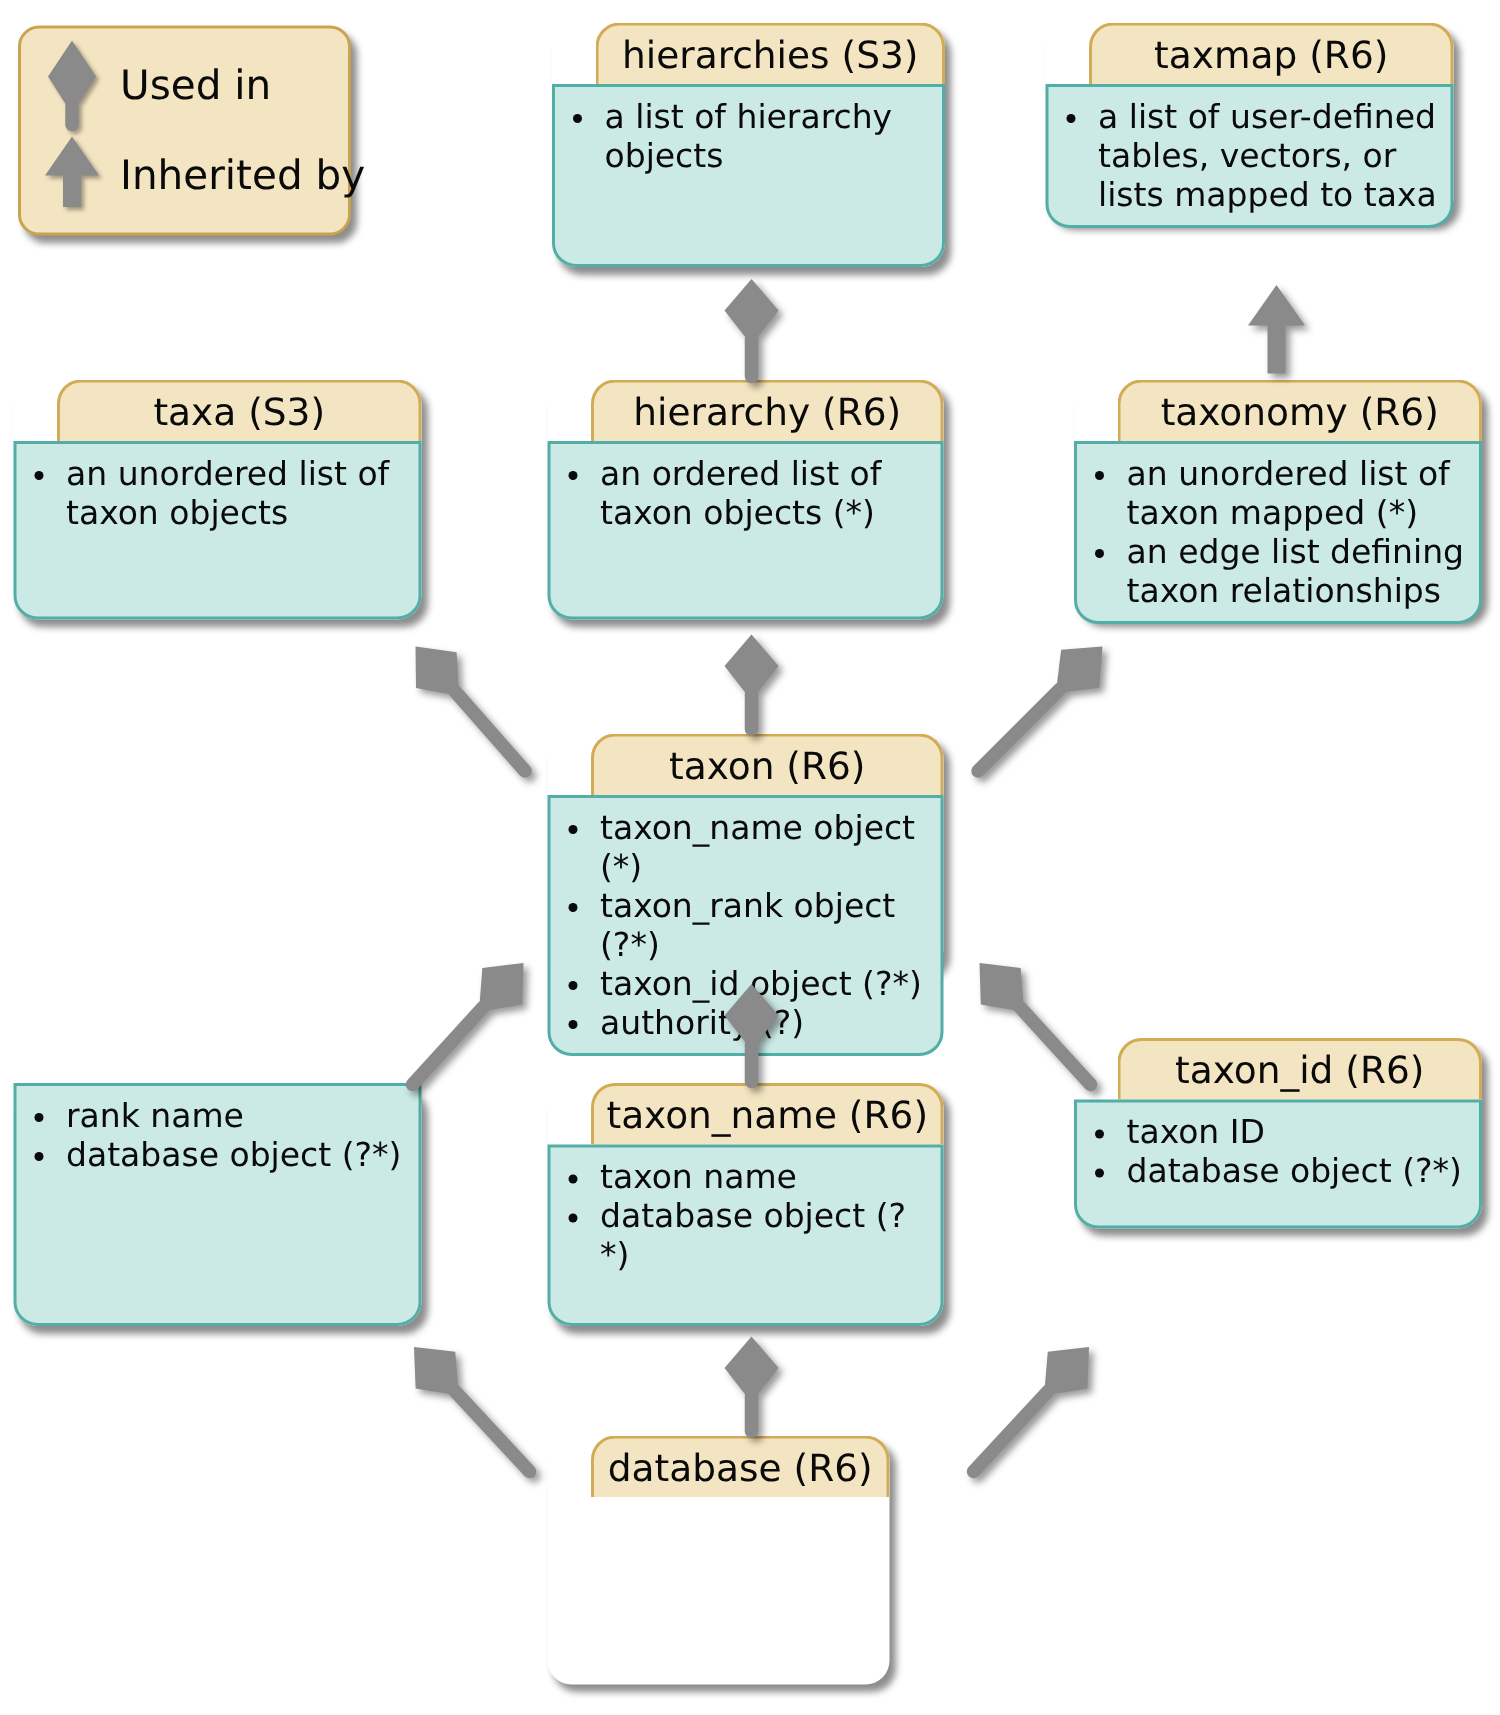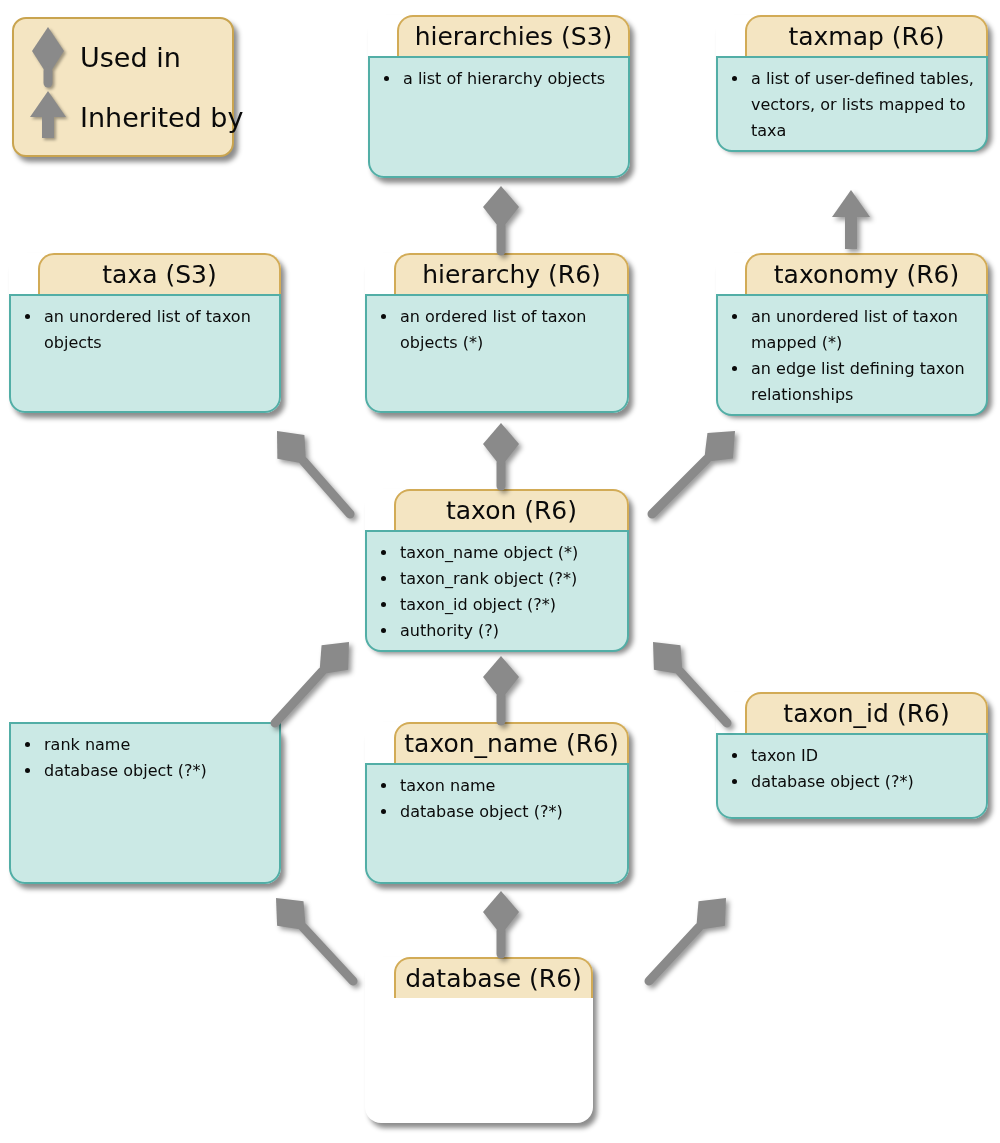--- a/index.html
+++ b/index.html
@@ -29,26 +29,26 @@
     padding:5px 4px 4px 4px;white-space:nowrap;margin-left:29px;
   }
   .node-body{
     flex:1;background:var(--body-fill);
     border:2px solid var(--body-border);
     border-radius:0 0 16px 16px;
     padding:8px 6px 6px 10px;
   }
   .node-body ul{
     margin:0;padding:0 0 0 21px;list-style:disc outside;
-    font-size:16px;line-height:26px;
+    font-size:22px;line-height:26px;
   }
   .node-body li{padding-left:2px;}
   
   #node-hierarchies{left:368px;top:15px;width:262px;height:163px;}
-  #node-taxmap     {left:716px;top:15px;width:272px;height:133px;}
+  #node-taxmap     {left:697px;top:15px;width:272px;height:133px;}
   #node-taxa       {left:9px;  top:253px;width:272px;height:160px;}
   #node-hierarchy  {left:365px;top:253px;width:264px;height:160px;}
   #node-taxonomy   {left:716px;top:253px;width:272px;height:160px;}
   #node-taxon      {left:365px;top:489px;width:264px;height:160px;}
   #node-taxon_rank {left:9px;  top:722px;width:272px;height:162px;}
   #node-taxon_name {left:365px;top:722px;width:264px;height:162px;}
   #node-taxon_id   {left:716px;top:692px;width:272px;height:127px;}
   #node-database   {left:365px;top:957px;width:228px;height:166px;}
   
   #legend{

